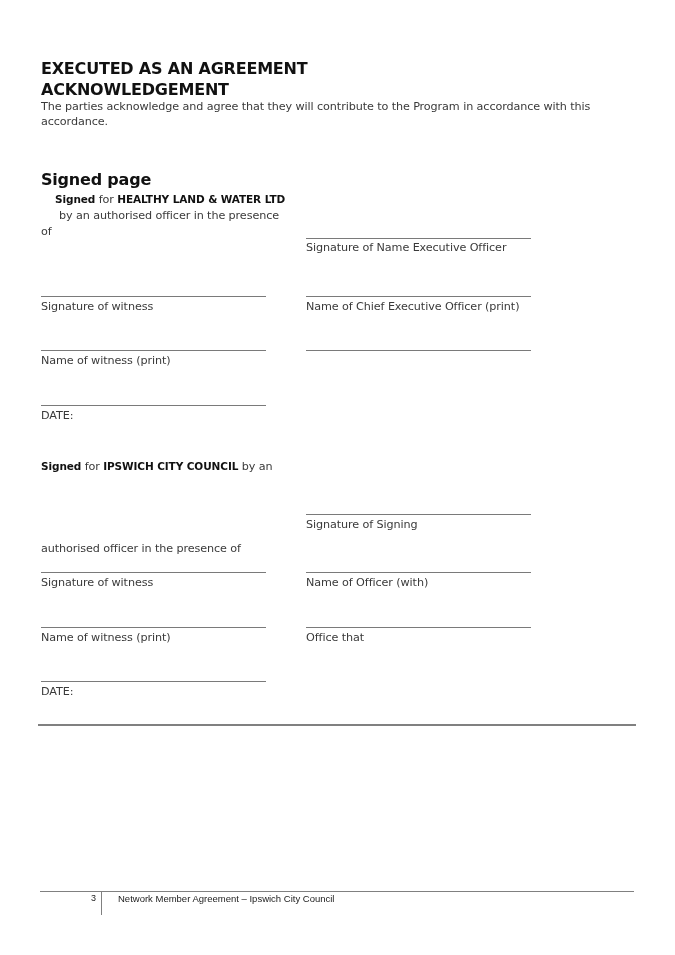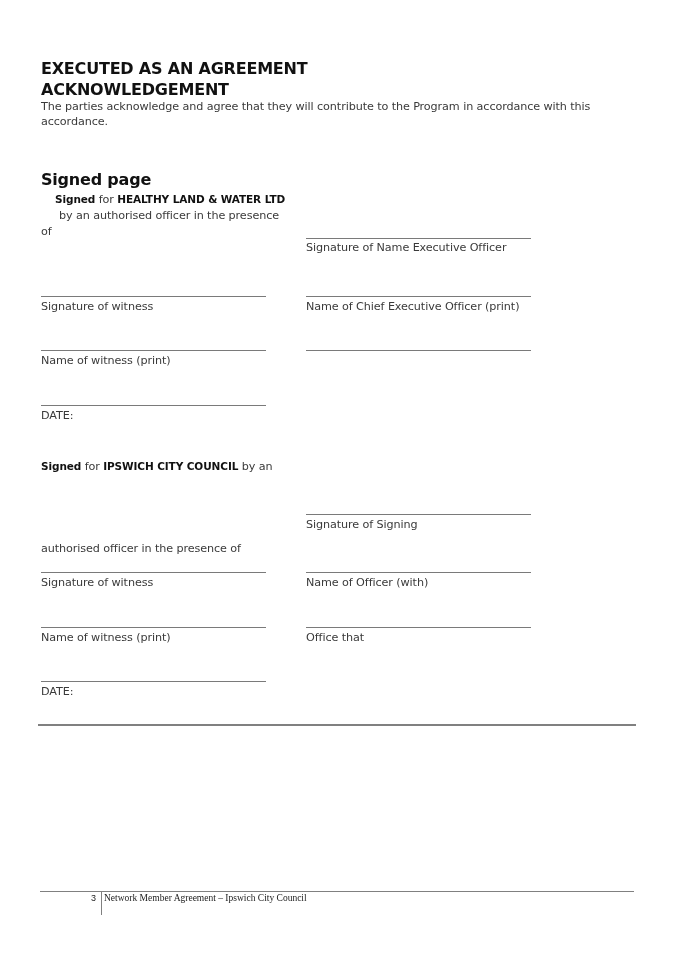--- a/index.html
+++ b/index.html
@@ -7,21 +7,21 @@
          font-family:"DejaVu Sans", sans-serif; color:#333; }
   .abs { position:absolute; white-space:nowrap; }
   .h { font-size:16px; font-weight:bold; color:#111; letter-spacing:-0.2px; }
   .t { font-size:11.2px; color:#3a3a3a; letter-spacing:-0.1px; }
   .b { font-weight:bold; color:#111; font-size:10.5px; }
   .line { position:absolute; height:1px; background:#7a7a7a; }
   .rule { position:absolute; left:38px; width:598px; top:724px; height:2px; background:#808080; }
   .footer-rule { position:absolute; left:40px; width:594px; top:891px; height:1px; background:#808080; }
   .footer-bar { position:absolute; left:101px; top:892px; width:1px; height:23px; background:#808080; }
   .footer-num { position:absolute; left:91px; top:893px; font-family:"Liberation Sans", sans-serif; font-size:9px; color:#222; }
-  .footer-txt { position:absolute; left:104px; top:893px; font-family:Liberation Serif, serif; font-size:9.5px; color:#222; }
+  .footer-txt { position:absolute; left:118px; top:893px; font-family:Liberation Sans, sans-serif; font-size:9.5px; color:#222; }
 </style>
 </head>
 <body>
 
 <div class="abs h" style="left:41px; top:59px;">EXECUTED AS AN AGREEMENT</div>
 <div class="abs h" style="left:41px; top:80px;">ACKNOWLEDGEMENT</div>
 <div class="abs t" style="left:41px; top:100px;">The parties acknowledge and agree that they will contribute to the Program in accordance with this</div>
 <div class="abs t" style="left:41px; top:115px;">accordance.</div>
 
 <div class="abs h" style="left:41px; top:170px;">Signed page</div>

